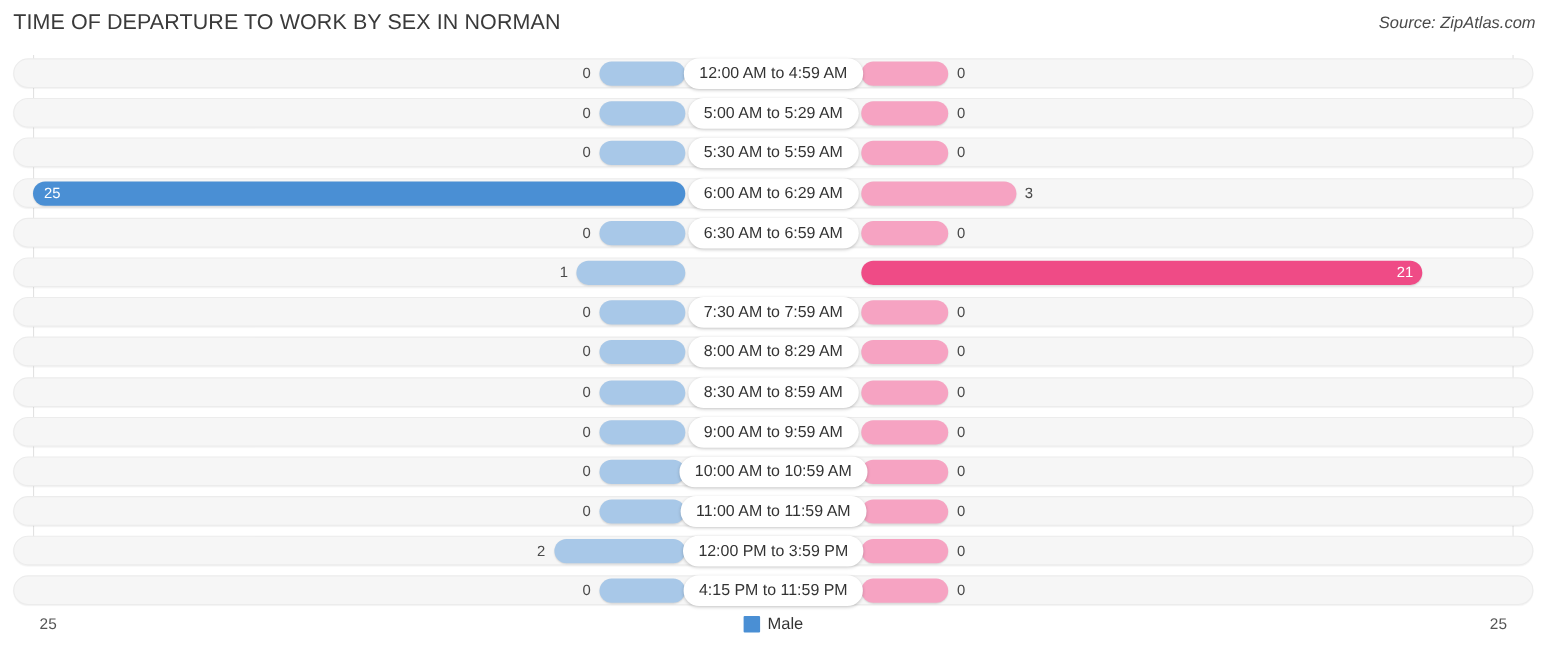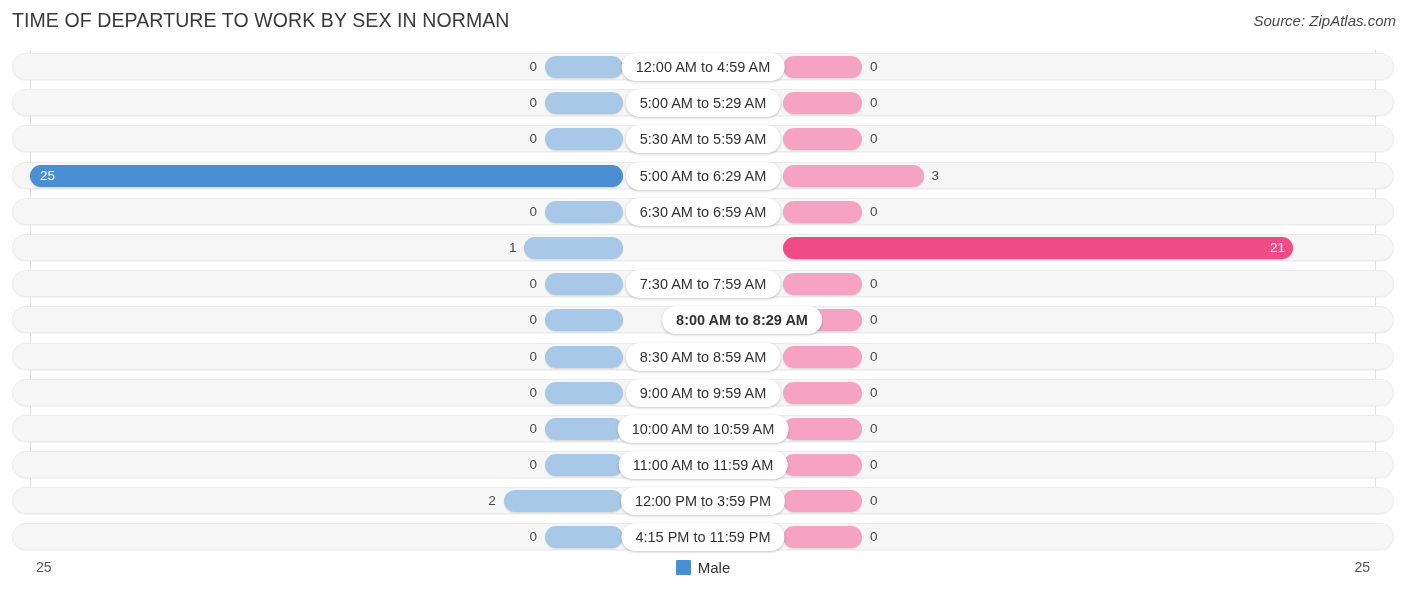--- a/index.html
+++ b/index.html
@@ -213,21 +213,21 @@
         <div class="val male" style="left: 485px; width: 52px;">0</div>
         <div class="val female" style="left: 870px;">0</div>
         <div class="pill" style="left: 703px;">5:30 AM to 5:59 AM</div>
       </div>
       <div class="row">
         <div class="track"></div>
         <div class="bar male hi" style="left: 30px; width: 593px;"></div>
         <div class="bar female" style="left: 783px; width: 140.56px;"></div>
         <div class="val male inside" style="left: 40px; text-align: left;">25</div>
         <div class="val female" style="left: 931.56px;">3</div>
-        <div class="pill" style="left: 703px;">5:00 AM to 6:29 AM</div>
+        <div class="pill" style="left: 703px;">6:00 AM to 6:29 AM</div>
       </div>
       <div class="row">
         <div class="track"></div>
         <div class="bar male" style="left: 545px; width: 78px;"></div>
         <div class="bar female" style="left: 783px; width: 79px;"></div>
         <div class="val male" style="left: 485px; width: 52px;">0</div>
         <div class="val female" style="left: 870px;">0</div>
         <div class="pill" style="left: 703px;">6:30 AM to 6:59 AM</div>
       </div>
       <div class="row">
@@ -244,21 +244,21 @@
         <div class="val male" style="left: 485px; width: 52px;">0</div>
         <div class="val female" style="left: 870px;">0</div>
         <div class="pill" style="left: 703px;">7:30 AM to 7:59 AM</div>
       </div>
       <div class="row">
         <div class="track"></div>
         <div class="bar male" style="left: 545px; width: 78px;"></div>
         <div class="bar female" style="left: 783px; width: 79px;"></div>
         <div class="val male" style="left: 485px; width: 52px;">0</div>
         <div class="val female" style="left: 870px;">0</div>
-        <div class="pill" style="left: 742px; font-weight: bold;">8:00 AM to 8:29 AM</div>
+        <div class="pill" style="left: 703px;">8:00 AM to 8:29 AM</div>
       </div>
       <div class="row">
         <div class="track"></div>
         <div class="bar male" style="left: 545px; width: 78px;"></div>
         <div class="bar female" style="left: 783px; width: 79px;"></div>
         <div class="val male" style="left: 485px; width: 52px;">0</div>
         <div class="val female" style="left: 870px;">0</div>
         <div class="pill" style="left: 703px;">8:30 AM to 8:59 AM</div>
       </div>
       <div class="row">

